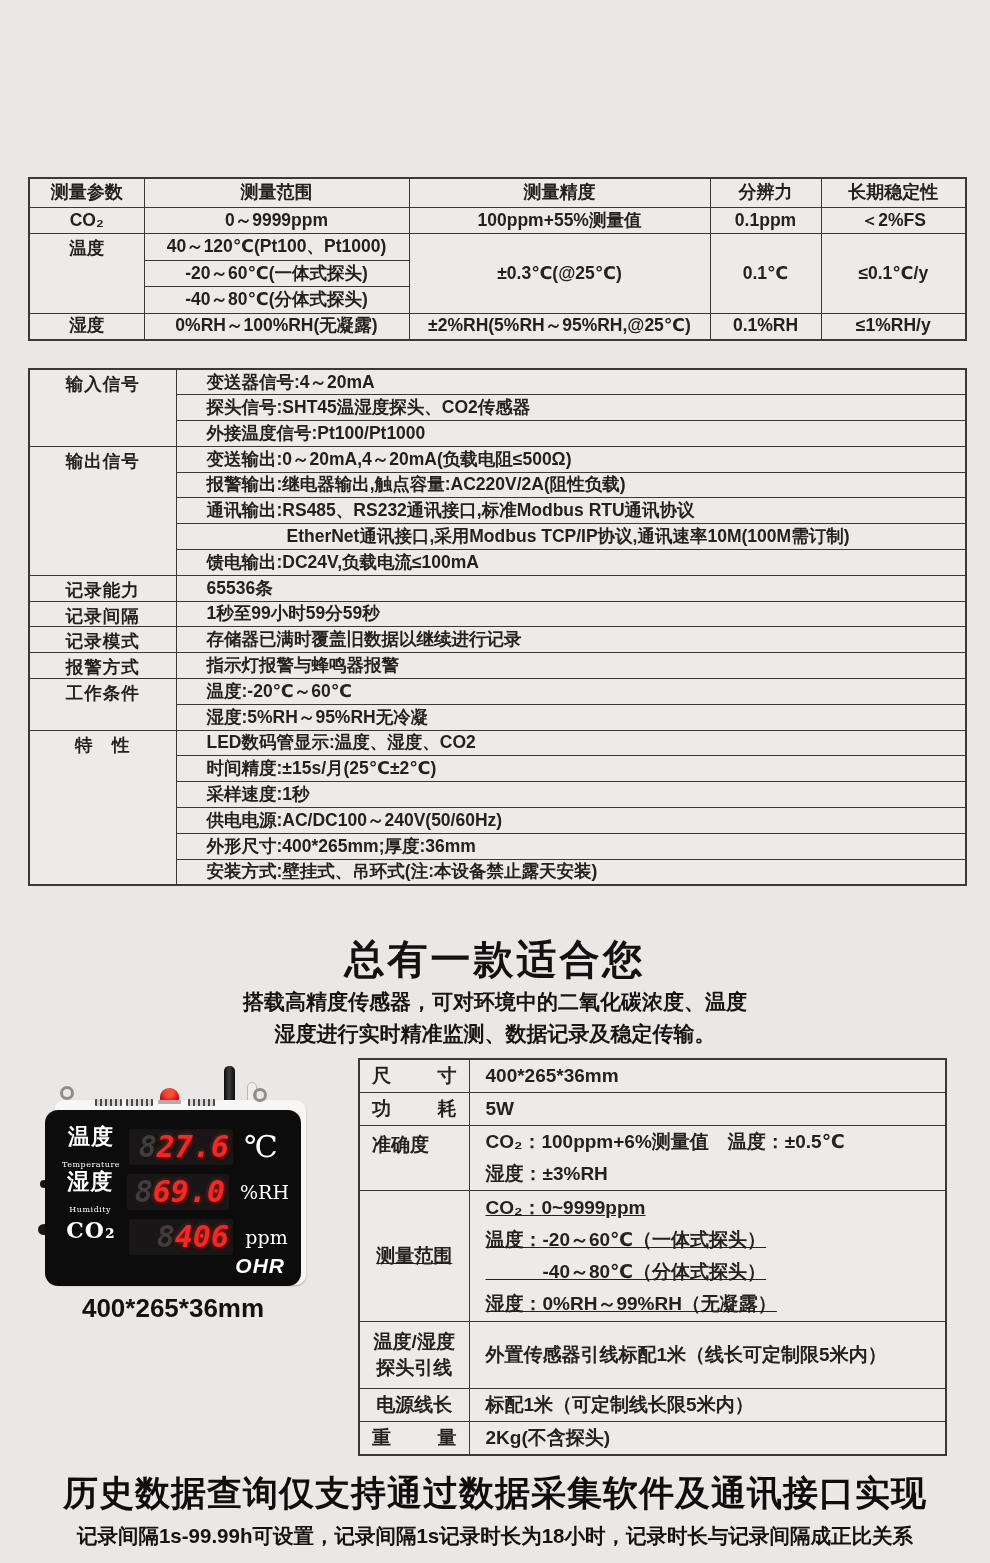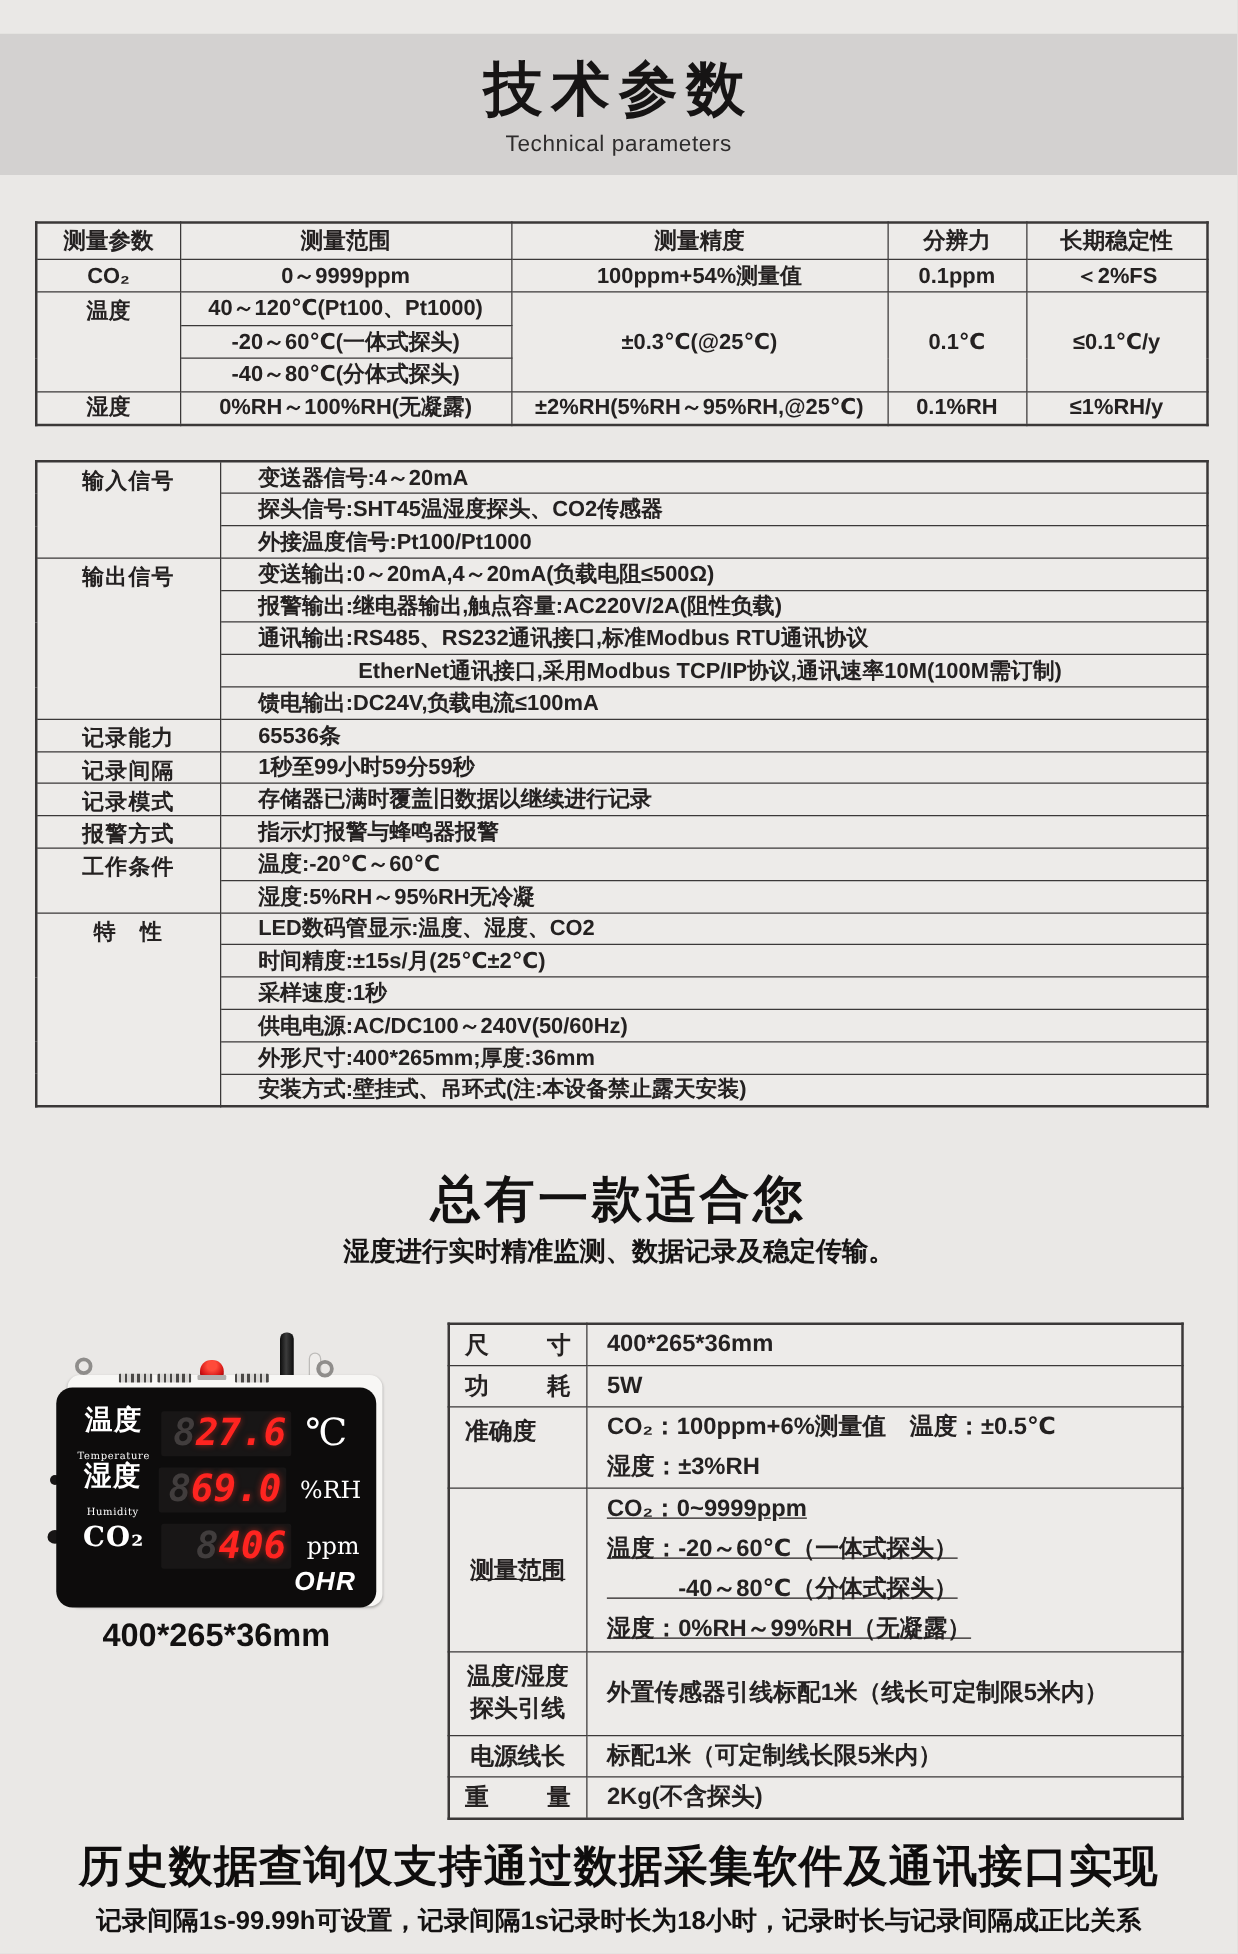--- a/index.html
+++ b/index.html
@@ -80,45 +80,41 @@
 
   
   .foot-head { position:absolute; left:0; top:1470px; width:990px; text-align:center; font-size:35px; font-weight:900; letter-spacing:1px; color:#0f0d0d; }
   .foot-note { position:absolute; left:0; top:1522px; width:990px; text-align:center; font-size:20.5px; font-weight:700; color:#141212; }
 </style>
 </head>
 <body>
 
 <div class="page">
 
-  <div class="banner">
-    <div class="banner-title">技术参数</div>
-    <div class="banner-sub">Technical parameters</div>
-  </div>
 
   <table class="tbl tbl1 tbl-outer">
     <colgroup>
         <col style="width:115px">
         <col style="width:265px">
         <col style="width:301px">
         <col style="width:111px">
         <col style="width:145px">
       </colgroup>
     <tbody>
         <tr class="head">
       <td>测量参数</td>
       <td>测量范围</td>
       <td>测量精度</td>
       <td>分辨力</td>
       <td>长期稳定性</td>
     </tr>
     <tr>
       <td>CO₂</td>
       <td>0～9999ppm</td>
-      <td>100ppm+54%测量值</td>
+      <td>100ppm+55%测量值</td>
       <td>0.1ppm</td>
       <td>＜2%FS</td>
     </tr>
     <tr>
       <td class="vtop" rowspan="3">温度</td>
       <td>40～120℃(Pt100、Pt1000)</td>
       <td rowspan="3">±0.3℃(@25℃)</td>
       <td rowspan="3">0.1℃</td>
       <td rowspan="3">≤0.1℃/y</td>
     </tr>
@@ -210,20 +206,21 @@
           <td class="val">外形尺寸:400*265mm;厚度:36mm</td>
         </tr>
     <tr>
           <td class="val">安装方式:壁挂式、吊环式(注:本设备禁止露天安装)</td>
         </tr>
   </tbody>
     </table>
 
   <div class="promo-title">总有一款适合您</div>
   <div class="promo-text">
+    <div>搭载高精度传感器，可对环境中的二氧化碳浓度、温度</div>
     <div>湿度进行实时精准监测、数据记录及稳定传输。</div>
   </div>
 
   <div class="probe-b"></div>
   <div class="probe-w"></div>
   <div class="dev-back"></div>
   <div class="ring l"></div>
   <div class="ring r"></div>
   <div class="vent v1"></div>
   <div class="vent v2"></div>

